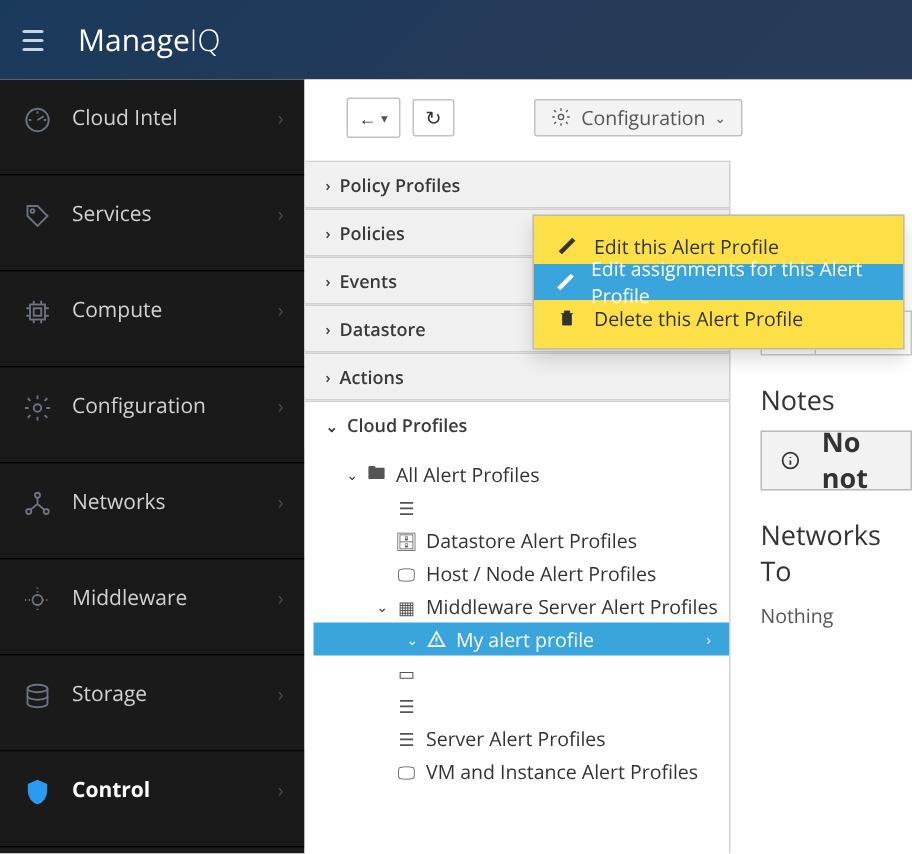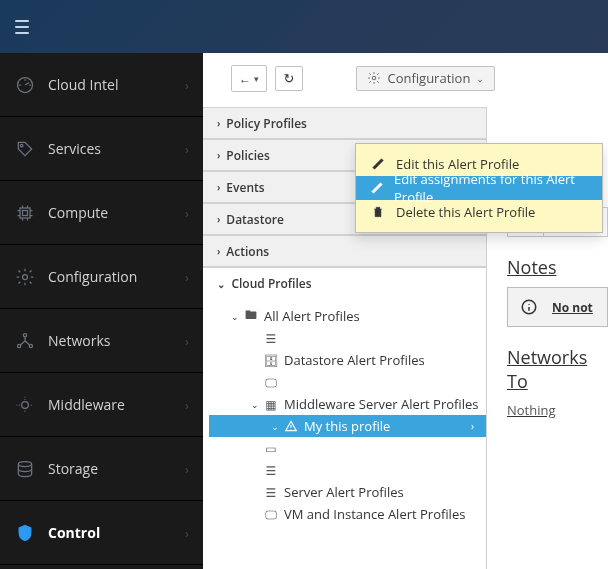--- a/index.html
+++ b/index.html
@@ -5,38 +5,38 @@
 * { box-sizing: border-box; margin: 0; padding: 0; }
 body { font-family: "Open Sans", "Helvetica Neue", Arial, sans-serif; font-size: 13px; color: #333; background: #fff; width: 608px; height: 569px; overflow: hidden; }
 .topbar { height: 53px; background: linear-gradient(135deg, #1a3a5c 0%, #1f3a5a 30%, #253a58 60%, #2a3a56 100%); display: flex; align-items: center; padding: 0 10px; color: #fff; position: relative; }
 .topbar::before { content: ""; position: absolute; top: 0; right: 0; bottom: 0; left: 200px; background: linear-gradient(135deg, transparent 20%, rgba(40,60,90,0.6) 50%); }
 .hamburger { width: 24px; height: 24px; display: flex; flex-direction: column; justify-content: center; margin-right: 18px; cursor: pointer; z-index: 1; }
 .hamburger span { display: block; height: 2px; background: #c3d5e8; margin: 2px 5px; border-radius: 1px; }
 .brand { font-size: 20px; font-weight: 500; color: #fff; z-index: 1; }
 .brand .q { font-weight: 300; }
 .layout { display: flex; height: calc(569px - 53px); }
 .sidebar { width: 203px; background: #1a1a1a; color: #d1d1d1; overflow-y: auto; }
-.sidebar-item { display: flex; align-items: center; height: 64px; padding: 0 14px; border-bottom: 1px solid #000; cursor: pointer; font-size: 14px; }
+.sidebar-item { display: flex; height: 64px; padding: 16px 14px; border-bottom: 1px solid #000; cursor: pointer; font-size: 14px; }
 .sidebar-item .icon { width: 22px; height: 22px; display: inline-flex; align-items: center; justify-content: center; margin-right: 12px; color: #6b7280; font-size: 18px; }
 .sidebar-item .icon svg { width: 20px; height: 20px; stroke: #6b7280; fill: none; stroke-width: 1.5; }
 .sidebar-item .chev { margin-left: auto; color: #4a4a4a; font-size: 13px; }
 .sidebar-item.active { background: #1a1a1a; }
 .sidebar-item.active .icon svg { stroke: #2b9af3; fill: #2b9af3; }
 .sidebar-item.active .label { font-weight: 700; color: #fff; }
 .main { flex: 1; position: relative; background: #fff; display: flex; flex-direction: column; overflow: hidden; }
 .toolbar { height: 40px; display: flex; align-items: center; padding: 10px 28px 0 28px; }
 .btn-group { display: inline-flex; border: 1px solid #c1c1c1; border-radius: 2px; overflow: hidden; background: #fff; margin-right: 8px; }
 .btn-group .btn { height: 25px; min-width: 25px; display: inline-flex; align-items: center; justify-content: center; padding: 0 7px; border-right: 1px solid #c1c1c1; cursor: pointer; font-size: 12px; }
 .btn-group .btn:last-child { border-right: none; }
 .btn-group .btn .caret { margin-left: 3px; font-size: 9px; color: #555; }
 .btn-solo { display: inline-flex; align-items: center; height: 25px; padding: 0 8px; border: 1px solid #c1c1c1; border-radius: 2px; cursor: pointer; margin-right: 8px; color: #333; }
 .config-btn { display: inline-flex; align-items: center; height: 25px; padding: 0 10px; border: 1px solid #c1c1c1; border-radius: 2px; background: #f3f3f3; cursor: pointer; color: #555; }
 .config-btn svg { width: 14px; height: 14px; margin-right: 6px; stroke: #555; fill: none; stroke-width: 1.5; }
 .config-btn .caret { margin-left: 6px; font-size: 9px; color: #555; }
-.dropdown { position: absolute; top: 90px; right: 5px; width: 248px; background: #fef9c3; border: 1px solid #bbb; box-shadow: 0 6px 12px rgba(0,0,0,.15); z-index: 10; padding: 8px 0; }
+.dropdown { position: absolute; top: 90px; right: 5px; width: 248px; background: #fde047; border: 1px solid #bbb; box-shadow: 0 6px 12px rgba(0,0,0,.15); z-index: 10; padding: 8px 0; }
 .dropdown-item { display: flex; align-items: center; height: 24px; padding: 0 14px; cursor: pointer; font-size: 13px; color: #333; }
 .dropdown-item .dicon { width: 16px; height: 16px; margin-right: 10px; display: inline-flex; align-items: center; justify-content: center; }
 .dropdown-item .dicon svg { width: 14px; height: 14px; stroke: #333; fill: #333; }
 .dropdown-item.highlight { background: #39a5dc; color: #fff; }
 .dropdown-item.highlight .dicon svg { stroke: #fff; fill: #fff; }
 .content-split { display: flex; flex: 1; margin-top: 14px; }
 .tree-pane { width: 284px; border-right: 1px solid #d1d1d1; overflow: hidden; }
 .tree-header { display: flex; align-items: center; height: 32px; padding: 0 14px; background: #f0f0f0; border-top: 1px solid #d1d1d1; border-bottom: 1px solid #d1d1d1; color: #393939; font-weight: 600; font-size: 12px; cursor: pointer; }
 .tree-header .tog { margin-right: 6px; font-size: 10px; }
 .tree-header.expanded { background: #fff; border-bottom: none; }
@@ -45,43 +45,46 @@
 .tree-node .tog { width: 12px; display: inline-block; font-size: 9px; color: #333; }
 .tree-node .nicon { width: 16px; display: inline-flex; align-items: center; justify-content: center; margin-right: 5px; color: #555; font-size: 12px; }
 .tree-node.indent-1 { padding-left: 22px; }
 .tree-node.indent-2 { padding-left: 42px; }
 .tree-node.indent-3 { padding-left: 62px; }
 .tree-node.indent-4 { padding-left: 82px; }
 .tree-node.selected { background: #39a5dc; color: #fff; }
 .tree-node.selected .nicon { color: #fff; }
 .tree-node.selected .tog { color: #fff; }
 .tree-node.selected .arrow-r { margin-left: auto; margin-right: 6px; font-size: 10px; }
-.right-pane { flex: 1; padding: 0 0 16px 20px; overflow: hidden; text-decoration: underline; }
+.right-pane { flex: 1; padding: 0 0 16px 20px; overflow: hidden; }
 .right-section { margin-bottom: 18px; }
 .right-section h3 { font-size: 18px; font-weight: 400; color: #333; margin-bottom: 8px; }
 .alerts-box { border: 1px solid #ccc; background: #fff; }
 .alerts-row { display: flex; align-items: center; height: 28px; }
 .alerts-row .cell1 { width: 36px; display: flex; align-items: center; justify-content: center; border-right: 1px solid #ccc; height: 100%; }
 .alerts-row .cell2 { padding-left: 10px; font-size: 13px; }
-.note-box { border: 1px solid #bbb; background: #f2f2f2; height: 40px; display: flex; align-items: center; padding: 0 12px; color: #333; font-size: 12px; }
+.note-box { border: 1px solid #bbb; background: #f2f2f2; height: 40px; display: flex; align-items: center; padding: 0 12px; color: #333; font-size: 18px; }
 .note-box svg { width: 18px; height: 18px; margin-right: 14px; stroke: #333; fill: none; stroke-width: 2; }
 .assigned-text { font-size: 13px; color: #555; }
 .icon-warn { width: 14px; height: 14px; }
 .icon-warn path { fill: none; stroke: #e89500; stroke-width: 2; }
 .icon-warn.white path { stroke: #fff; }
 </style>
 </head>
 <body>
 
 <div class="topbar">
   <div class="hamburger">
     <span></span>
       <span></span>
       <span></span>
   </div>
+  <div class="brand">
+    <span>Manage</span><span class="q">IQ</span>
+  </div>
 </div>
 
 <div class="layout">
 
   <div class="sidebar">
     <div class="sidebar-item">
       <span class="icon">
           <svg viewBox="0 0 24 24">
             <circle cx="12" cy="12" r="9"></circle>
             <path d="M12 12 L17 9"></path>
@@ -253,34 +256,35 @@
               <span class="nicon">☰</span>
             </div>
           <div class="tree-node indent-2">
               <span class="tog"></span>
               <span class="nicon">🗄</span>
               <span>Datastore Alert Profiles</span>
             </div>
           <div class="tree-node indent-2">
               <span class="tog"></span>
               <span class="nicon">🖵</span>
+              <span>Host / Node Alert Profiles</span>
             </div>
           <div class="tree-node indent-2">
               <span class="tog">⌄</span>
               <span class="nicon">▦</span>
               <span>Middleware Server Alert Profiles</span>
             </div>
           <div class="tree-node indent-3 selected">
               <span class="tog">⌄</span>
               <span class="nicon">
                 <svg class="icon-warn white" viewBox="0 0 24 24">
                   <path d="M12 4 L21 20 H3 Z M12 10v5 M12 17v1"></path>
                 </svg>
               </span>
-              <span>My this profile</span>
+              <span>My alert profile</span>
               <span class="arrow-r">›</span>
             </div>
           <div class="tree-node indent-2">
               <span class="tog"></span>
               <span class="nicon">▭</span>
             </div>
           <div class="tree-node indent-2">
               <span class="tog"></span>
               <span class="nicon">☰</span>
             </div>

